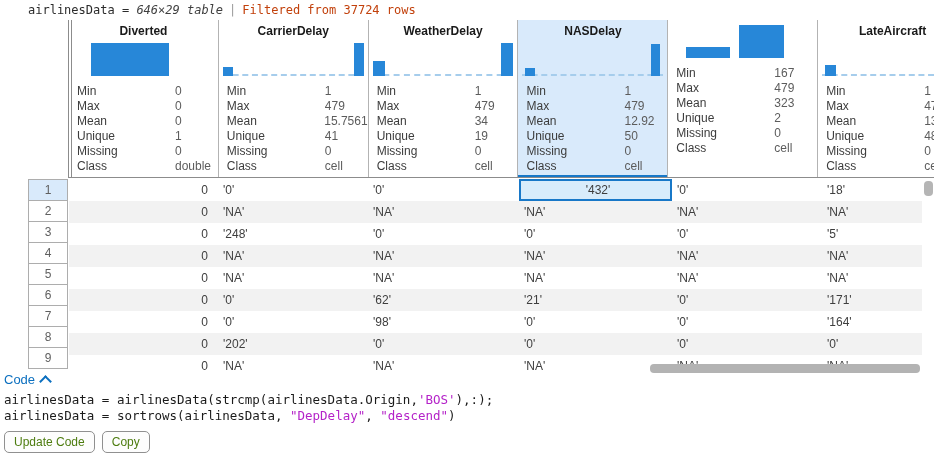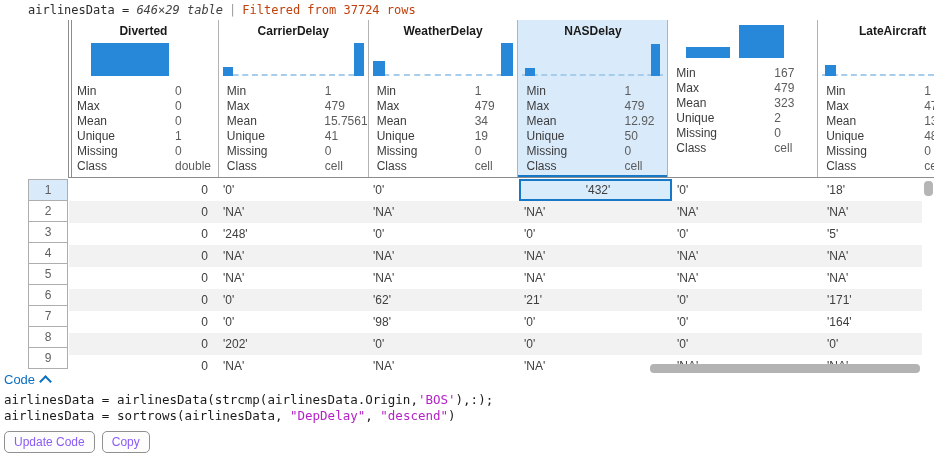--- a/index.html
+++ b/index.html
@@ -51,21 +51,21 @@
   
   .code-toggle { position:absolute; left:4px; top:372px; display:flex; align-items:center; gap:6px;
                  color:var(--link); font-size:13px; cursor:pointer; }
   .chev { display:inline-block; width:9px; height:9px; margin-top:3px; }
   .chev::before { content:""; display:block; width:7px; height:7px; border-left:2px solid var(--link);
                   border-top:2px solid var(--link); transform:rotate(45deg); }
   .code-box { position:absolute; left:4px; top:392px; font:12.5px "DejaVu Sans Mono", monospace;
               line-height:16px; color:#1b1b1b; white-space:pre; }
   .str { color:var(--str); }
   .btn-row { position:absolute; left:4px; top:431px; display:flex; gap:7px; }
-  .btn { font-family:"Liberation Sans", sans-serif; font-size:12px; color:#8b5cf6; background:#fdfdfd;
+  .btn { font-family:"Liberation Sans", sans-serif; font-size:12px; color:#4d7c0f; background:#fdfdfd;
          border:1px solid #909090; border-radius:5px; padding:3px 9px; height:22px; cursor:pointer; }
 </style>
 </head>
 <body>
 
 <div class="app" style="--bar: #2787d8; --dash: #a6cdec; --hl: #d9eafb; --sel: #1878c8; --link: #0b6fbf; --str: #b422c8; --stripe: #f2f2f2;">
 
   <div class="title-bar"><span class="t-var">airlinesData = </span><span class="t-dims">646×29 table</span><span class="t-sep">|</span><span class="t-filter">Filtered from 37724 rows</span></div>
 
   <div class="band" id="header-band">

